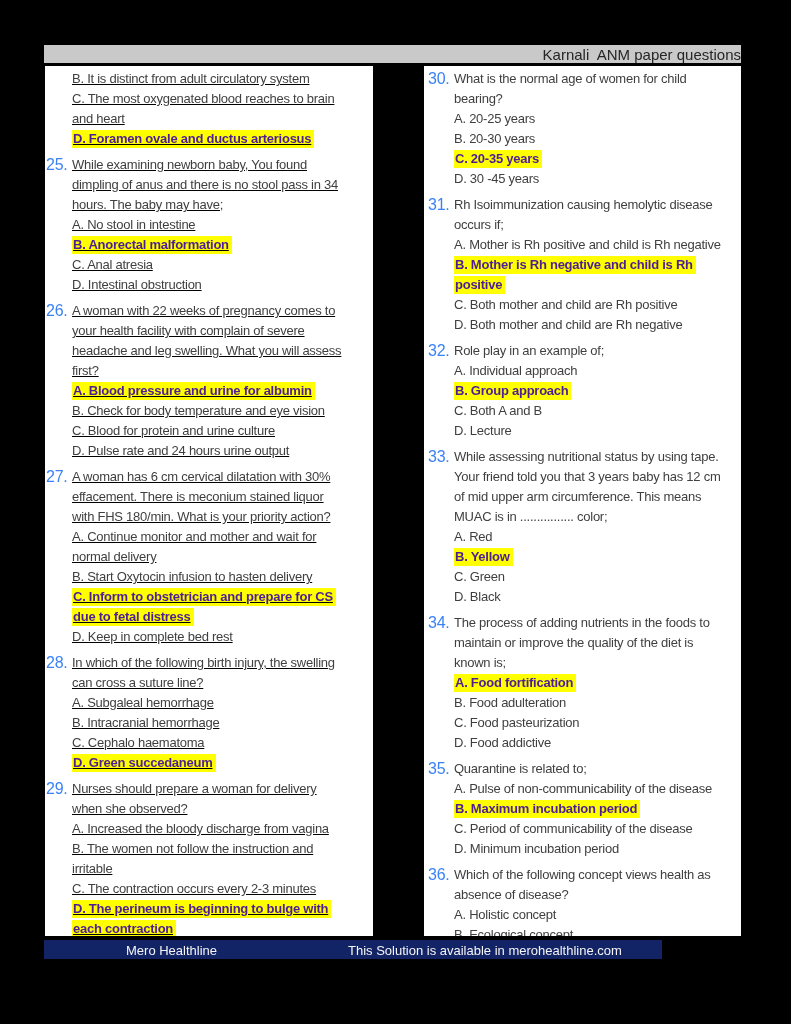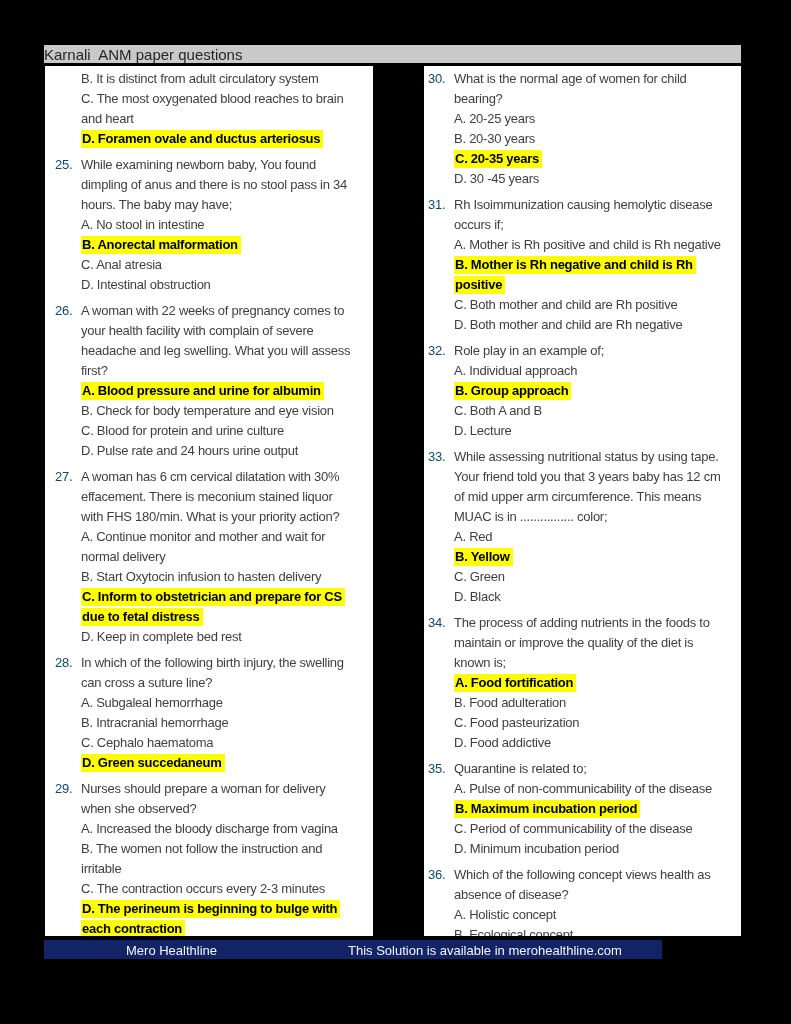--- a/index.html
+++ b/index.html
@@ -6,46 +6,46 @@
   html,body { width:791px; height:1024px; }
   body {
     position:relative;
     background:#000;
     font-family:"Liberation Sans","DejaVu Sans",sans-serif;
     overflow:hidden;
   }
   .header-bar {
     position:absolute; left:44px; top:45px; width:697px; height:18px;
     background:var(--header-bg,#c9c9c9);
-    display:flex; align-items:center; justify-content:flex-start;
+    display:flex; align-items:center; justify-content:flex-end;
   }
   .header-bar .title {
     font-size:15px; color:#262626; white-space:pre; letter-spacing:0;
   }
   .columns {
     position:absolute; left:45px; top:66px; width:696px; height:870px;
     display:flex;
   }
   .col {
     background:#fff; height:100%; overflow:hidden; padding-top:3px;
   }
-  .col-left  { width:328px; padding-left:36px; }
+  .col-left  { width:328px; padding-left:27px;text-decoration:underline; }
   .col-gap   { width:51px; }
   .col-right { width:317px; padding-left:30px; }
   .question { position:relative; margin-bottom:6px; }
   .qnum {
     position:absolute; left:-26px; top:0;
-    font-size:13px; color:#0c4a6e; line-height:20px; letter-spacing:-0.25px;
+    font-size:16px; color:#3b82f6; line-height:20px; letter-spacing:-0.25px;
   }
   .line {
     font-size:13px; color:#3f3f3f; line-height:20px; height:20px;
     white-space:pre; letter-spacing:-0.25px;
   }
   .line .hl {
-    background:var(--hl,#ffff00); color:#000000; font-weight:bold;
+    background:var(--hl,#ffff00); color:#4c1d95; font-weight:bold;
     padding:1px 3px 2px 1px;
   }
   .footer-bar {
     position:absolute; left:44px; top:940px; width:618px; height:19px;
     background:var(--footer-bg,#122466);
   }
   .footer-bar span {
     position:absolute; top:50%; transform:translateY(-50%);
     font-size:13px; color:#f5f5f5; white-space:pre;
   }

